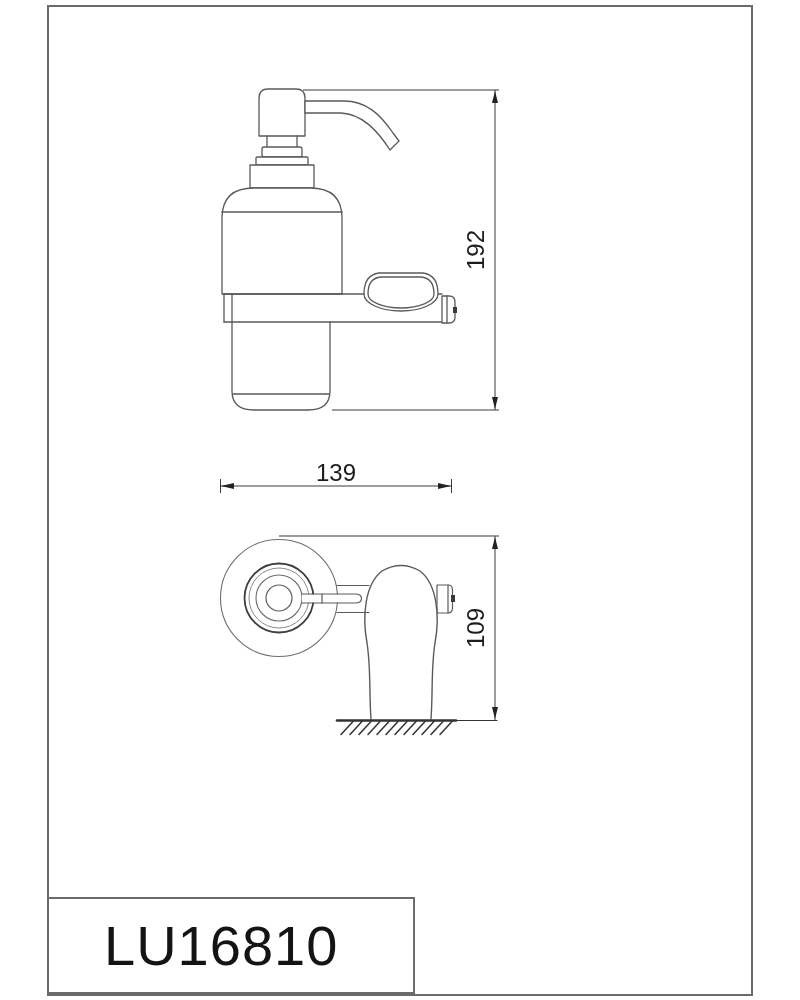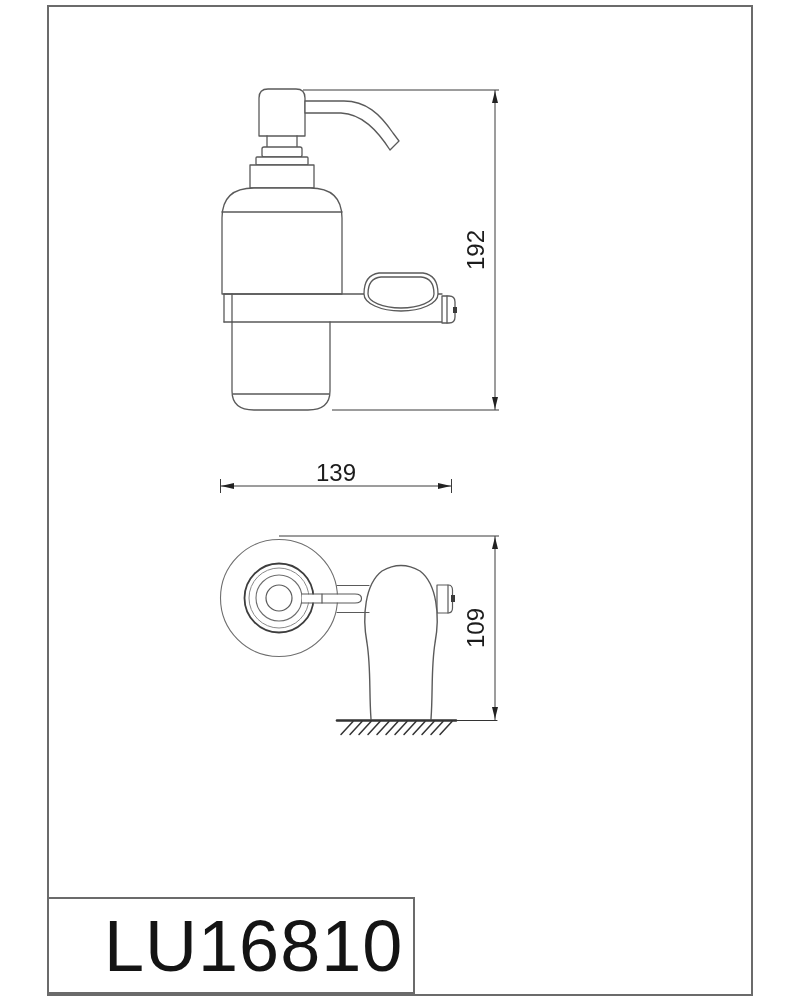--- a/index.html
+++ b/index.html
@@ -4,21 +4,21 @@
 <style>
   html,body{margin:0;padding:0;background:#ffffff;}
   .page{position:relative;width:800px;height:1000px;background:#ffffff;overflow:hidden;
         font-family:"Liberation Sans", sans-serif;}
   .frame{position:absolute;left:47px;top:5px;width:702px;height:987px;
          border:2px solid #6b6b6b;box-sizing:content-box;background:transparent;}
   .drawing-svg{position:absolute;left:0;top:0;}
   .title-block{position:absolute;left:47px;top:897px;width:368px;height:97px;
                border:2px solid #6b6b6b;display:flex;align-items:center;
                box-sizing:border-box;background:#ffffff;}
-  .product-code{font-size:72px;color:#141414;padding-left:55px;letter-spacing:1px;
+  .product-code{font-size:56px;color:#141414;padding-left:55px;letter-spacing:1px;
                 font-family:"Liberation Sans", sans-serif;}
   svg text{font-family:"Liberation Sans", sans-serif;fill:#1c1c1c;}
 </style>
 </head>
 <body>
 
 <div class="page">
 
   <div class="frame"></div>
 

